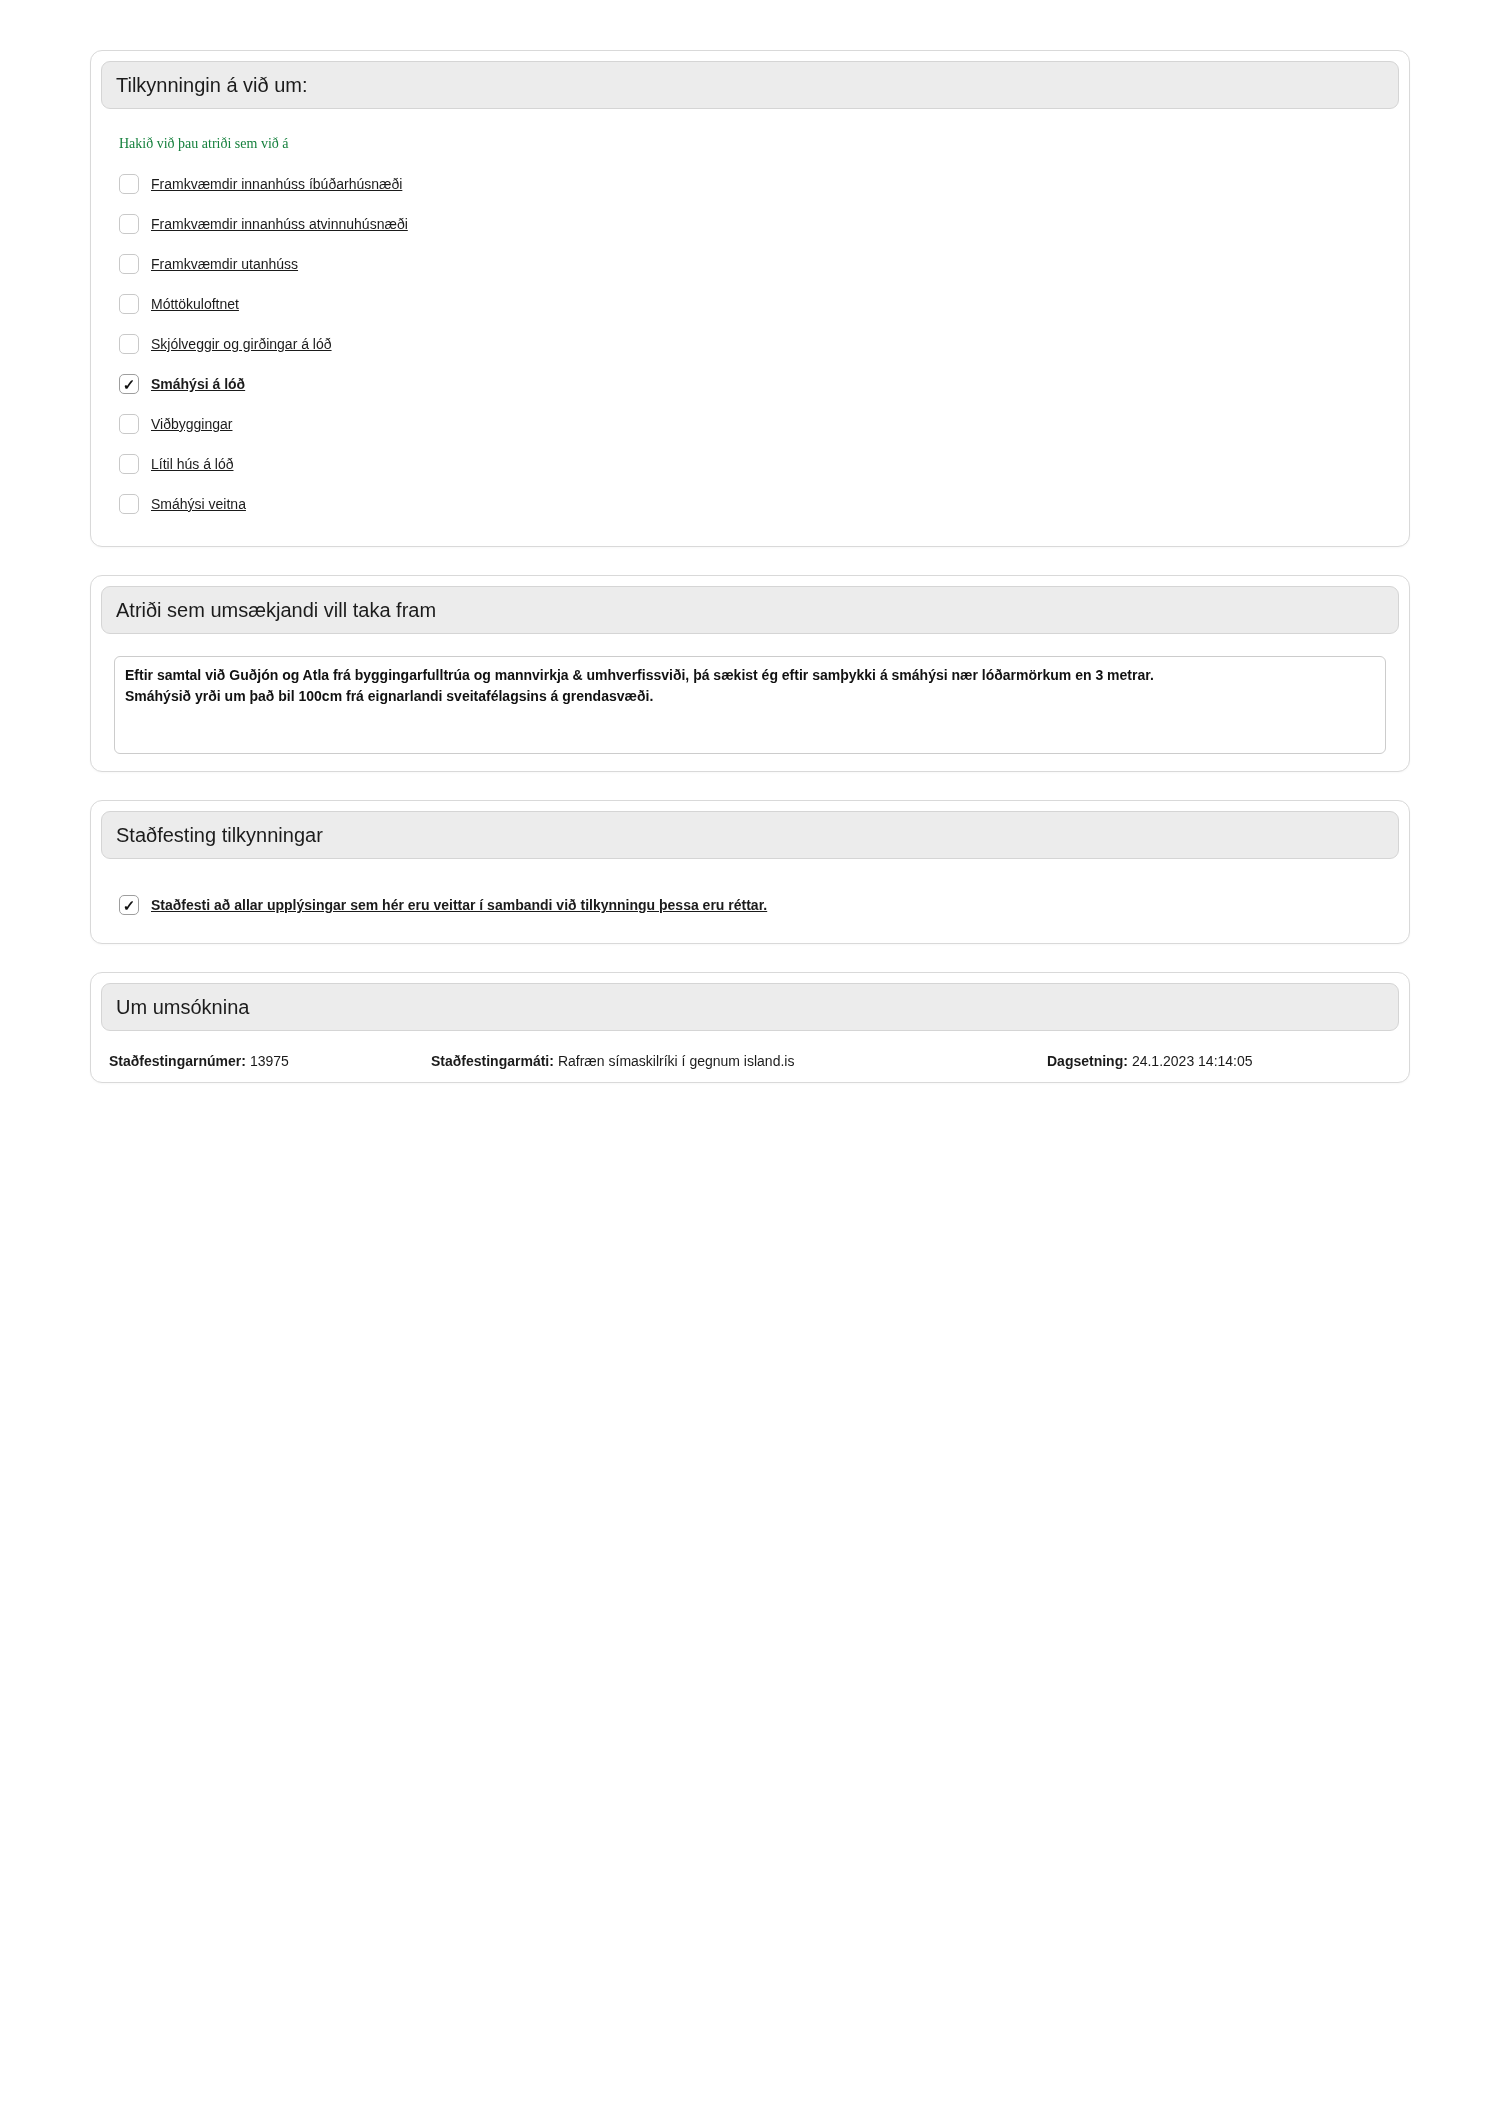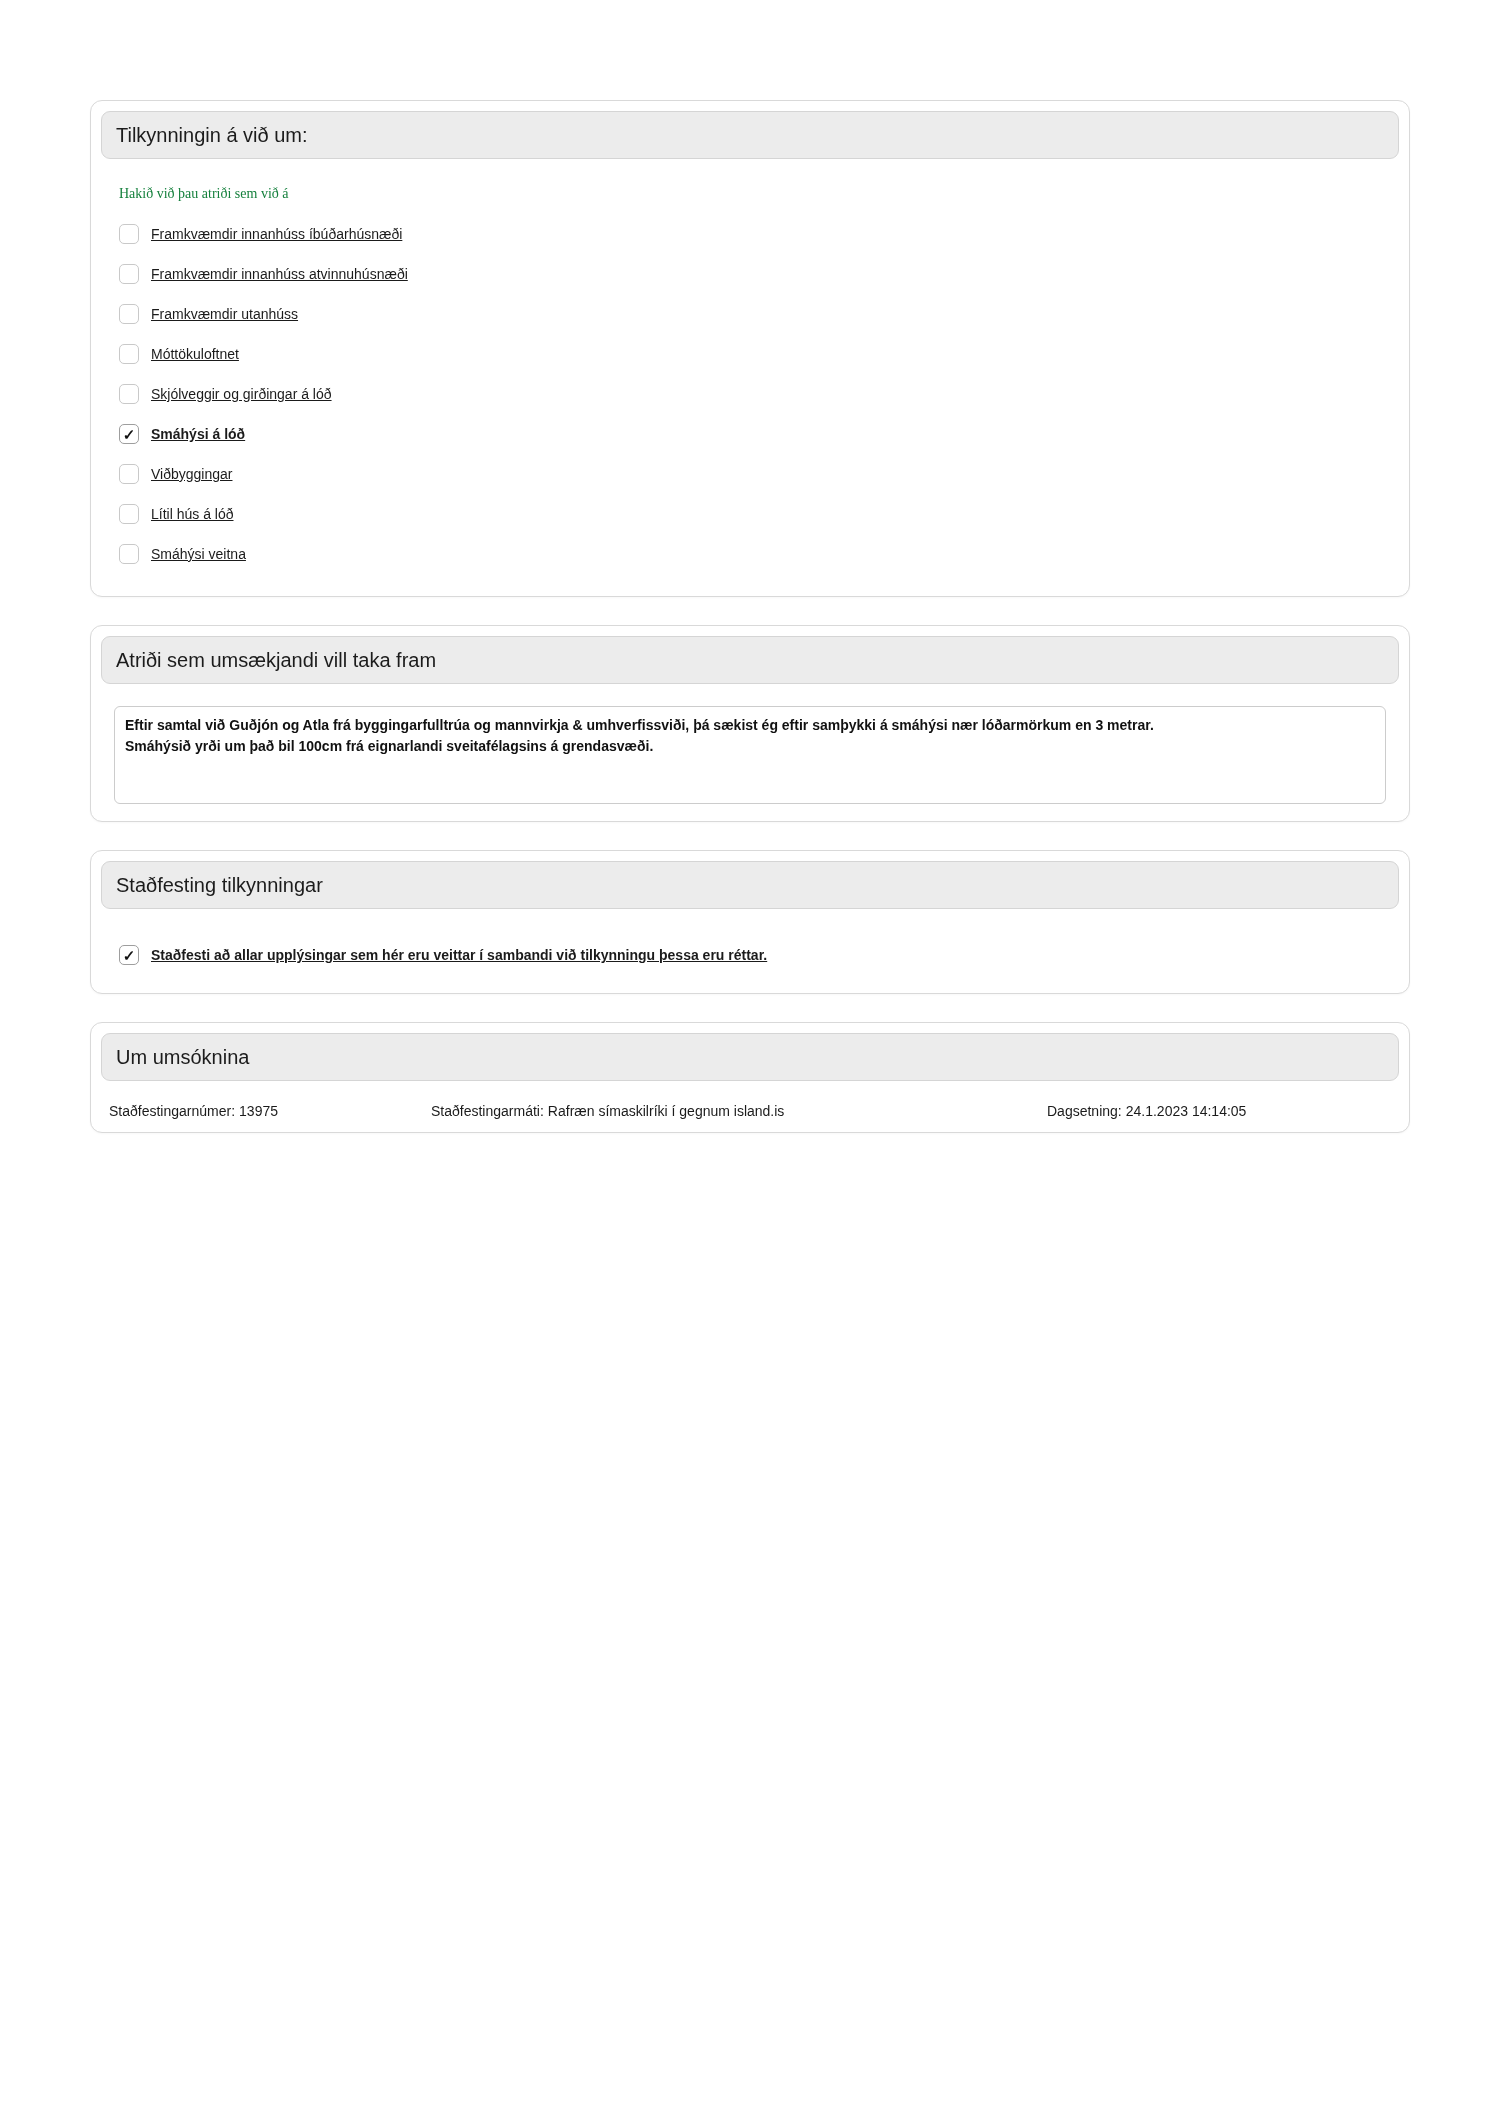--- a/index.html
+++ b/index.html
@@ -3,21 +3,21 @@
 <meta charset="utf-8">
 <style>
   * { margin:0; padding:0; box-sizing:border-box; }
   html,body { background:#ffffff; }
   body {
     font-family:"Liberation Sans", sans-serif;
     color:#1b1b1b;
     -webkit-font-smoothing:antialiased;
   }
   .page { width:1500px; height:2123px; background:#ffffff; position:relative; overflow:hidden; }
-  .content { width:1320px; margin-left:90px; padding-top:100px;border-radius:23px; }
+  .content { width:1320px; margin-left:90px; padding-top:50px;border-radius:23px; }
 
   .card {
     background:#ffffff;
     border:1px solid #d9d9d9;
     border-radius:12px;
     margin-bottom:28px;
     box-shadow:0 1px 2px rgba(0,0,0,0.03);
   }
   .card-header {
     margin:10px;
@@ -81,21 +81,21 @@
   }
   .confirm-row .check-label { font-weight:700; }
 
   .about-row {
     display:grid;
     grid-template-columns:322px 616px 1fr;
     padding:12px 18px 13px 18px;
     font-size:14px;
     align-items:baseline;
   }
-  .field-label { font-weight:400; }
+  .field-label { font-weight:700; }
   .field-value { margin-left:4px; }
 </style>
 </head>
 <body>
 
 <div class="page">
   <div class="content">
 
     <section class="card">
       <div class="card-header">

